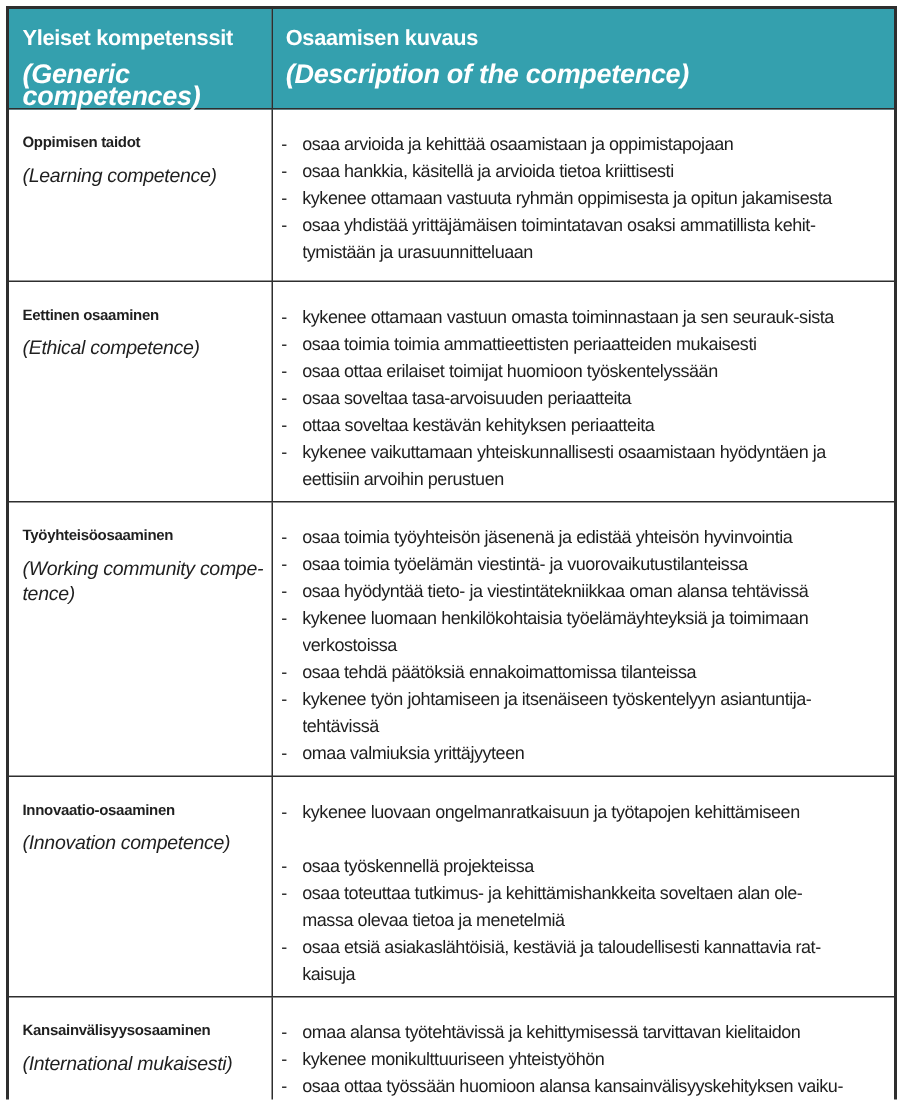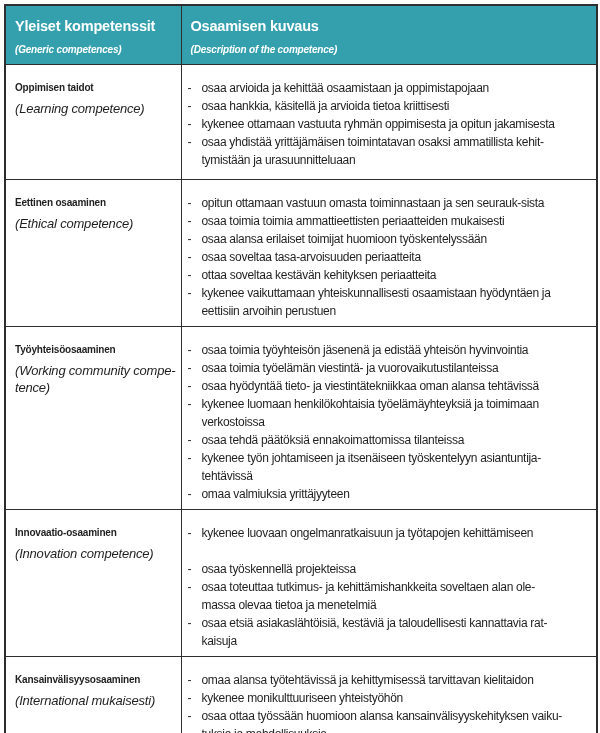--- a/index.html
+++ b/index.html
@@ -21,21 +21,21 @@
     border-collapse:collapse;table-layout:fixed;
     border:2px solid var(--border);
   }
   th,td{border:1px solid var(--border);vertical-align:top;padding:0;}
   thead tr{height:59px;}
   thead th{
     background:var(--header-bg);color:var(--header-text);
     text-align:left;padding:11px 6px 0 9px;
   }
   .h-title{font-size:14.5px;font-weight:bold;letter-spacing:-0.2px;line-height:18px;}
-  .h-sub{font-size:10px;font-weight:bold;font-style:italic;margin-top:7px;letter-spacing:-0.2px;line-height:15px;}
+  .h-sub{font-size:18px;font-weight:bold;font-style:italic;margin-top:7px;letter-spacing:-0.2px;line-height:15px;}
   tbody tr:nth-child(1){height:115px;}
   tbody tr:nth-child(2){height:145px;}
   tbody tr:nth-child(3){height:172px;}
   tbody tr:nth-child(4){height:140px;}
   tbody tr:nth-child(5){height:92px;}
   td.cell-label{padding:14px 5px 6px 9px;}
   .label-fi{font-size:10px;font-weight:bold;letter-spacing:-0.2px;line-height:17px;}
   .label-en{font-size:13px;font-style:italic;margin-top:4px;letter-spacing:-0.2px;}
   .en-line{line-height:17px;white-space:nowrap;overflow:hidden;}
   td.cell-desc{padding:14px 5px 6px 6px;}
@@ -110,33 +110,33 @@
       <div class="label-fi">Eettinen osaaminen</div>
       <div class="label-en">
               <div class="en-line">(Ethical competence)</div>
             </div>
     </td>
     <td class="cell-desc">
       <ul class="bullets">
               <li class="bullet">
     <span class="dash">-</span>
     <span class="b-text">
-                  <div class="b-line">opitun ottamaan vastuun omasta toiminnastaan ja sen seurauk-sista</div>
+                  <div class="b-line">kykenee ottamaan vastuun omasta toiminnastaan ja sen seurauk-sista</div>
                 </span>
   </li>
               <li class="bullet">
     <span class="dash">-</span>
     <span class="b-text">
                   <div class="b-line">osaa toimia toimia ammattieettisten periaatteiden mukaisesti</div>
                 </span>
   </li>
               <li class="bullet">
     <span class="dash">-</span>
     <span class="b-text">
-                  <div class="b-line">osaa alansa erilaiset toimijat huomioon työskentelyssään</div>
+                  <div class="b-line">osaa ottaa erilaiset toimijat huomioon työskentelyssään</div>
                 </span>
   </li>
               <li class="bullet">
     <span class="dash">-</span>
     <span class="b-text">
                   <div class="b-line">osaa soveltaa tasa-arvoisuuden periaatteita</div>
                 </span>
   </li>
               <li class="bullet">
     <span class="dash">-</span>

